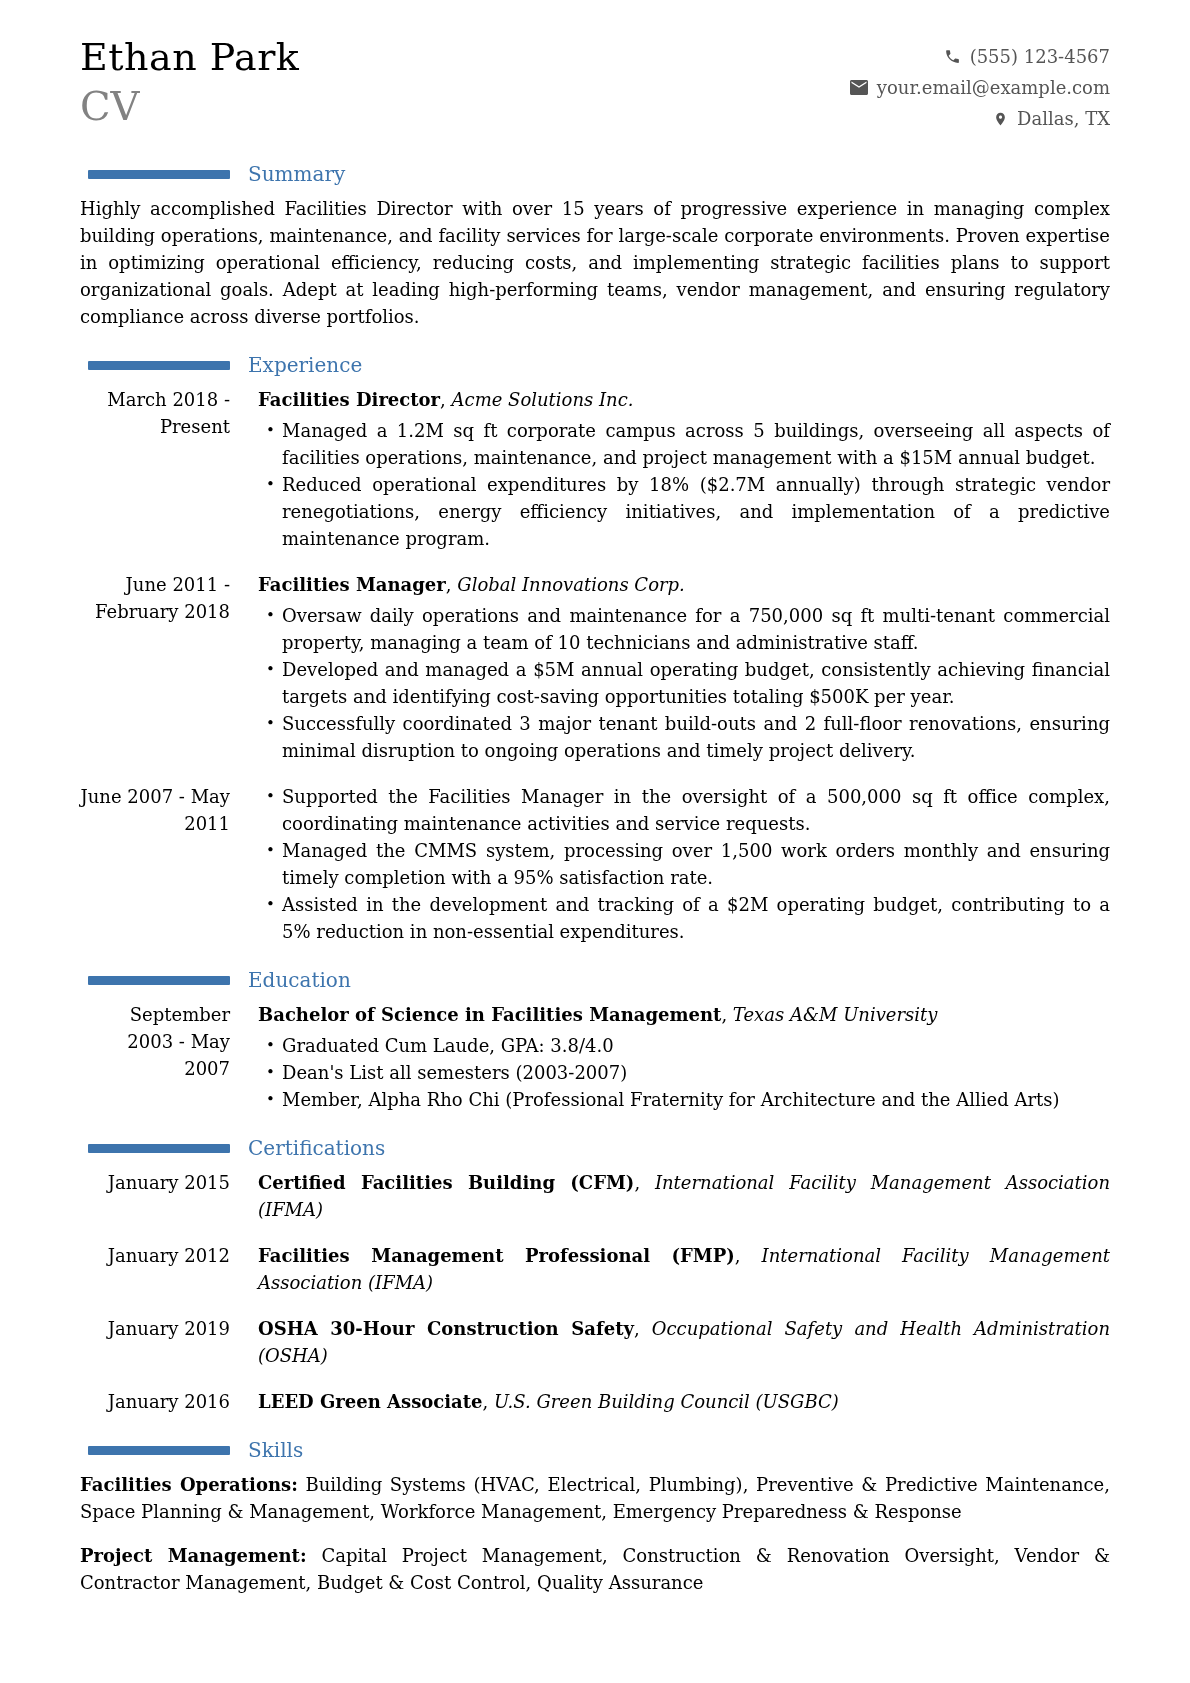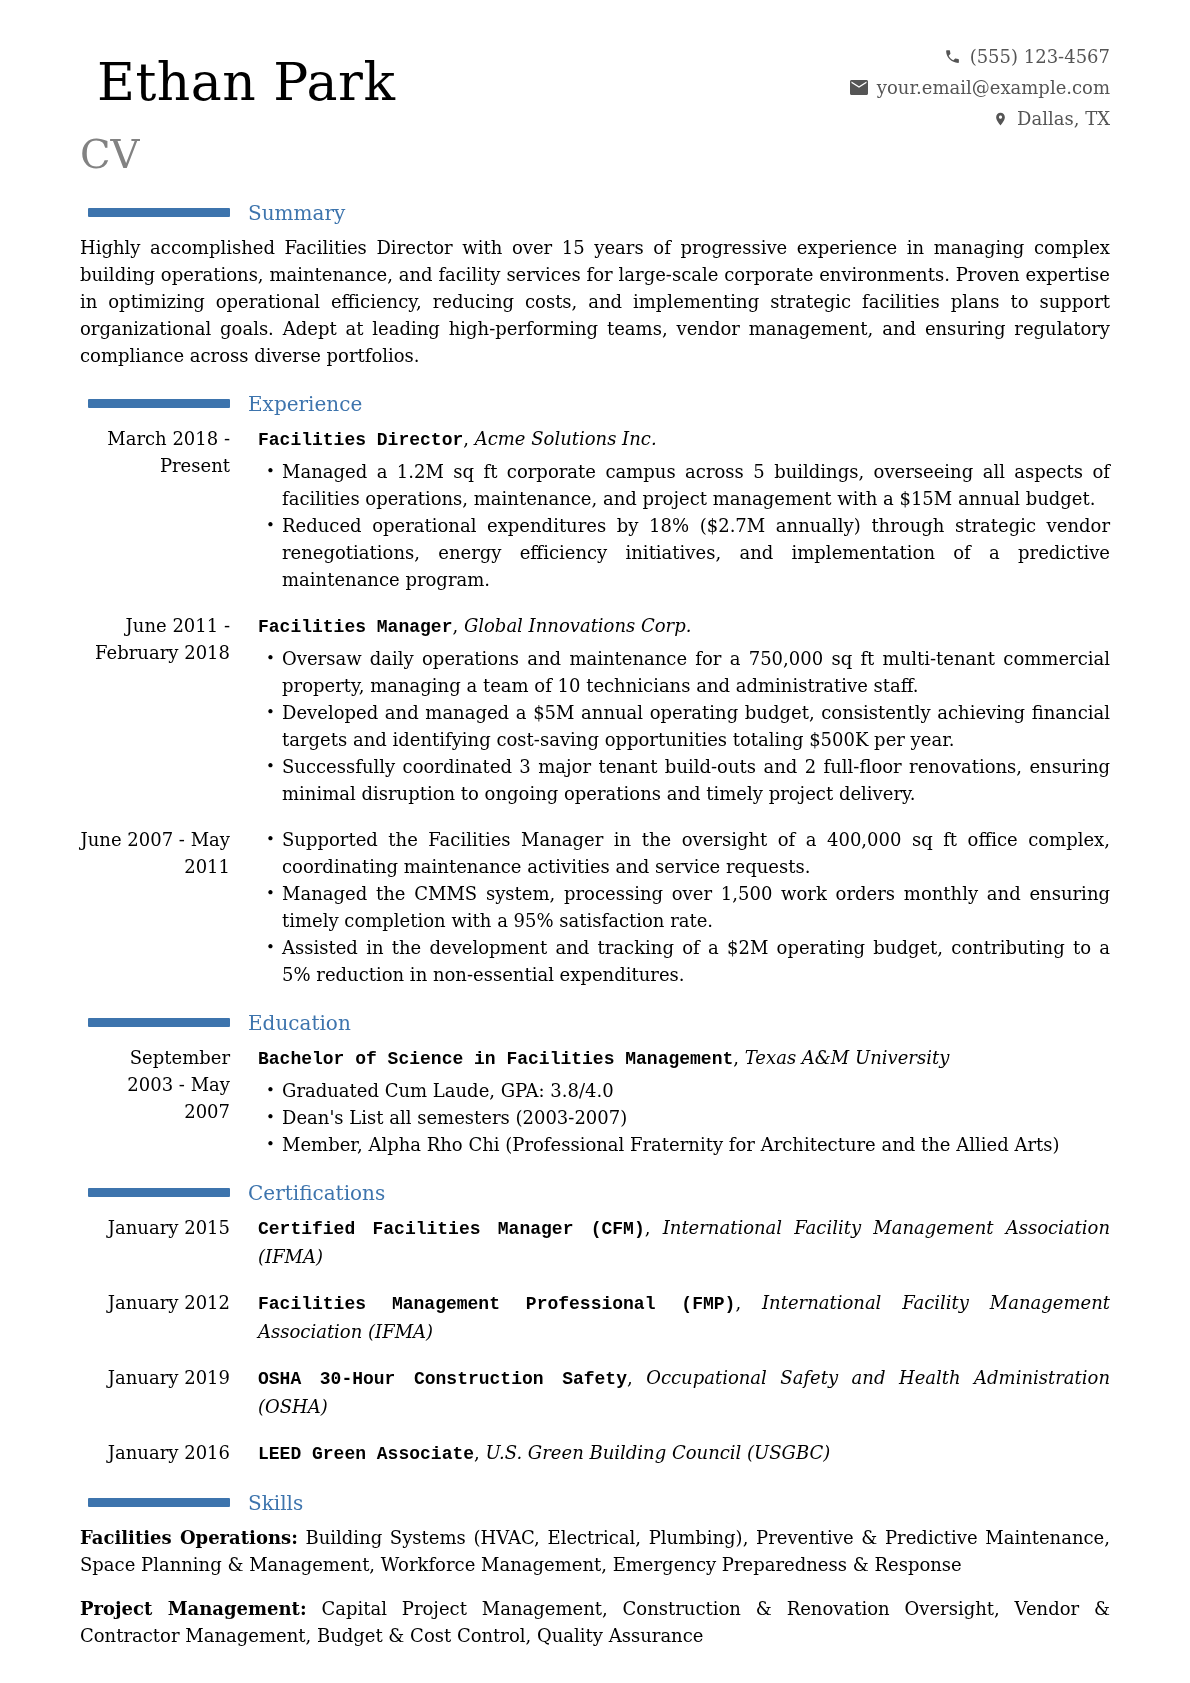--- a/index.html
+++ b/index.html
@@ -10,38 +10,38 @@
   *{box-sizing:border-box;}
   html,body{margin:0;padding:0;background:#ffffff;}
   .page{
     width:1190px;min-height:1683px;margin:0 auto;background:#ffffff;
     padding:36px 80px 40px 80px;
     font-family:"DejaVu Serif","Liberation Serif",serif;
     color:#000;font-size:18px;
   }
   
   .header{display:flex;justify-content:space-between;align-items:flex-start;}
-  .name{font-size:52px;font-weight:400;margin:17px;line-height:1.15;letter-spacing:.5px;}
+  .name{font-size:38px;font-weight:400;margin:0;line-height:1.15;letter-spacing:.5px;}
   .subtitle{font-size:40px;color:var(--subtitle);margin-top:2px;line-height:1.2;}
   .contact{margin-top:10px;color:var(--muted);font-size:18px;}
   .contact-line{display:flex;justify-content:flex-end;align-items:center;gap:9px;margin-bottom:10px;white-space:nowrap;text-align:right;}
   .contact-line svg{flex:0 0 auto;display:block;}
   
   .sec-head{display:grid;grid-template-columns:150px 1fr;column-gap:18px;align-items:center;margin:24px 0 10px 0;}
   .sec-bar{height:9px;background:var(--accent);margin-left:8px;border-radius:1px;}
   .sec-title{font-size:20px;font-weight:400;color:var(--accent);margin:0;line-height:1.1;}
   
   .para{margin:0;text-align:justify;line-height:27px;}
   
   .entry{display:grid;grid-template-columns:150px 1fr;column-gap:28px;margin-bottom:19px;}
   .entry:last-child{margin-bottom:0;}
   .date{text-align:right;line-height:27px;}
   .headline{margin:0 0 4px 0;line-height:27px;text-align:left;}
   .cert-line{margin:0;line-height:27px;text-align:justify;}
-  .bold{font-weight:bold;font-family:Liberation Mono, monospace;}
+  .bold{font-weight:bold;}
   .italic{font-style:italic;}
   ul.bullets{margin:0;padding:0 0 0 24px;list-style:none;}
   ul.bullets li{position:relative;text-align:justify;line-height:27px;margin:0;}
   ul.bullets li::before{content:"\2022";position:absolute;left:-16px;top:0;font-size:15px;}
   
   .skill-para{margin:0 0 17px 0;text-align:justify;line-height:27px;}
   .skill-para:last-child{margin-bottom:0;}
   .skill-label{font-weight:bold;}
 </style>
 </head>
@@ -110,21 +110,21 @@
           <li>Developed and managed a $5M annual operating budget, consistently achieving financial targets and identifying cost-saving opportunities totaling $500K per year.</li>
           <li>Successfully coordinated 3 major tenant build-outs and 2 full-floor renovations, ensuring minimal disruption to ongoing operations and timely project delivery.</li>
         </ul>
       </div>
     </div>
 
     <div class="entry">
       <div class="date">June 2007 - May 2011</div>
       <div>
         <ul class="bullets">
-          <li>Supported the Facilities Manager in the oversight of a 400,000 sq ft office complex, coordinating maintenance activities and service requests.</li>
+          <li>Supported the Facilities Manager in the oversight of a 500,000 sq ft office complex, coordinating maintenance activities and service requests.</li>
           <li>Managed the CMMS system, processing over 1,500 work orders monthly and ensuring timely completion with a 95% satisfaction rate.</li>
           <li>Assisted in the development and tracking of a $2M operating budget, contributing to a 5% reduction in non-essential expenditures.</li>
         </ul>
       </div>
     </div>
   </section>
 
   <section>
     <div class="sec-head">
       <span class="sec-bar"></span>
@@ -144,21 +144,21 @@
   </section>
 
   <section>
     <div class="sec-head">
       <span class="sec-bar"></span>
       <h2 class="sec-title">Certifications</h2>
     </div>
 
     <div class="entry">
       <div class="date">January 2015</div>
-      <p class="cert-line"><span class="bold">Certified Facilities Manager (CFM)</span><span>, </span><span class="italic">International Facility Management Association (IFMA)</span></p>
+      <p class="cert-line"><span class="bold">Certified Facilities Building (CFM)</span><span>, </span><span class="italic">International Facility Management Association (IFMA)</span></p>
     </div>
 
     <div class="entry">
       <div class="date">January 2012</div>
       <p class="cert-line"><span class="bold">Facilities Management Professional (FMP)</span><span>, </span><span class="italic">International Facility Management Association (IFMA)</span></p>
     </div>
 
     <div class="entry">
       <div class="date">January 2019</div>
       <p class="cert-line"><span class="bold">OSHA 30-Hour Construction Safety</span><span>, </span><span class="italic">Occupational Safety and Health Administration (OSHA)</span></p>

